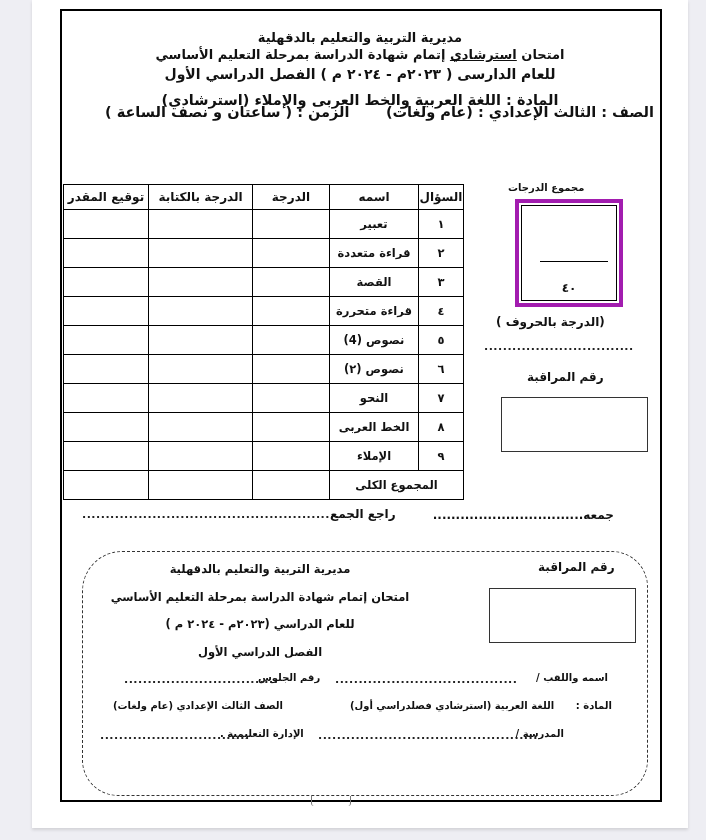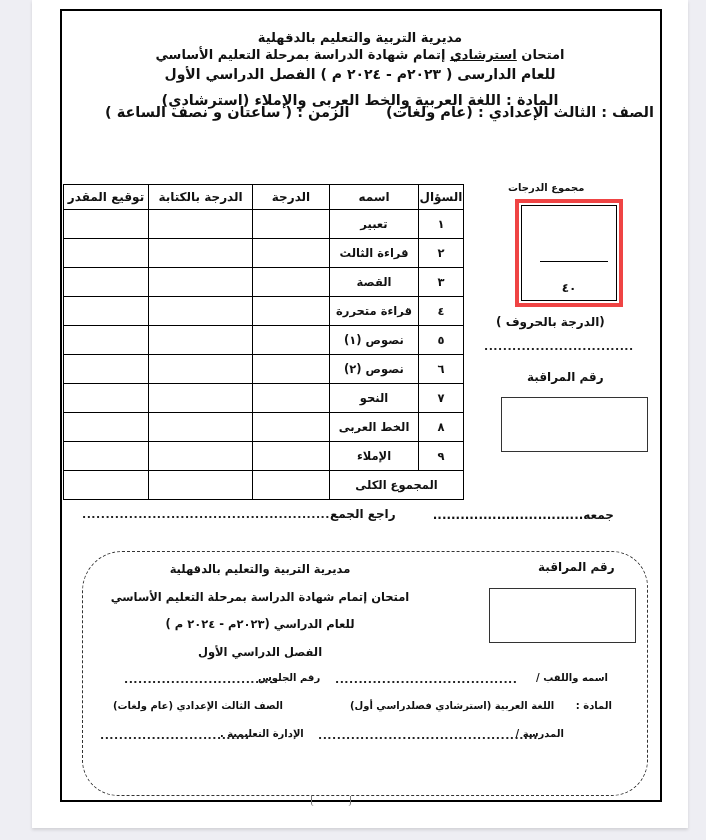--- a/index.html
+++ b/index.html
@@ -19,21 +19,21 @@
   .h4 { top:92px; font-size:14.5px; }
   .underline { text-decoration:underline; }
   .row5 { position:absolute; top:104px; font-size:14.5px; font-weight:bold; direction:rtl; }
 
   table.grades { position:absolute; left:63px; top:184px; border-collapse:collapse; direction:rtl; }
   table.grades td, table.grades th { border:1.5px solid #000; height:28px; padding:0; font-size:11.5px; font-weight:bold; text-align:center; }
   table.grades th { height:24px; font-size:12px; }
   .c-q { width:44px;margin-left:24px; } .c-name { width:88px; } .c-grade { width:76px; } .c-words { width:103px; } .c-sig { width:84px; }
 
   .sum-label { left:508px; top:182px; font-size:10px; font-weight:bold; direction:rtl; }
-  .sum-box { position:absolute; left:515px; top:199px; width:108px; height:108px; border:4px solid #ef4444; box-sizing:border-box;text-decoration:underline; }
+  .sum-box { position:absolute; left:515px; top:199px; width:108px; height:108px; border:4px solid #a21caf; box-sizing:border-box;text-decoration:underline; }
   .sum-inner { position:absolute; left:2px; top:2px; right:2px; bottom:2px; border:1px solid #000; }
   .sum-line { position:absolute; left:18px; top:55px; width:68px; border-top:1.5px solid #000; }
   .sum-max { position:absolute; left:0; width:100%; top:75px; text-align:center; font-weight:bold; font-size:12px; }
   .words-label { left:496px; top:315px; font-size:12px; font-weight:bold; direction:rtl; }
   .dots { letter-spacing:0.5px; font-size:11px; font-weight:bold; color:#222; }
   .proctor-label { left:527px; top:370px; font-size:12px; font-weight:bold; direction:rtl; }
   .proctor-box { position:absolute; left:501px; top:397px; width:147px; height:55px; border:1.5px solid #333; box-sizing:border-box; }
 
   .detach { position:absolute; left:82px; top:551px; width:566px; height:245px; border:1.5px dashed #333; border-radius:36px; border-top-left-radius:40px; box-sizing:border-box; }
   .s-h { position:absolute; font-size:11.5px; font-weight:bold; direction:rtl; text-align:center; width:300px; left:110px; }
@@ -70,42 +70,42 @@
   </tr>
   <tr>
         <td>١</td>
         <td>تعبير</td>
         <td></td>
         <td></td>
         <td></td>
       </tr>
   <tr>
         <td>٢</td>
-        <td>قراءة الثالث</td>
+        <td>قراءة متعددة</td>
         <td></td>
         <td></td>
         <td></td>
       </tr>
   <tr>
         <td>٣</td>
         <td>القصة</td>
         <td></td>
         <td></td>
         <td></td>
       </tr>
   <tr>
         <td>٤</td>
         <td>قراءة متحررة</td>
         <td></td>
         <td></td>
         <td></td>
       </tr>
   <tr>
         <td>٥</td>
-        <td>نصوص (١)</td>
+        <td>نصوص (4)</td>
         <td></td>
         <td></td>
         <td></td>
       </tr>
   <tr>
         <td>٦</td>
         <td>نصوص (٢)</td>
         <td></td>
         <td></td>
         <td></td>

